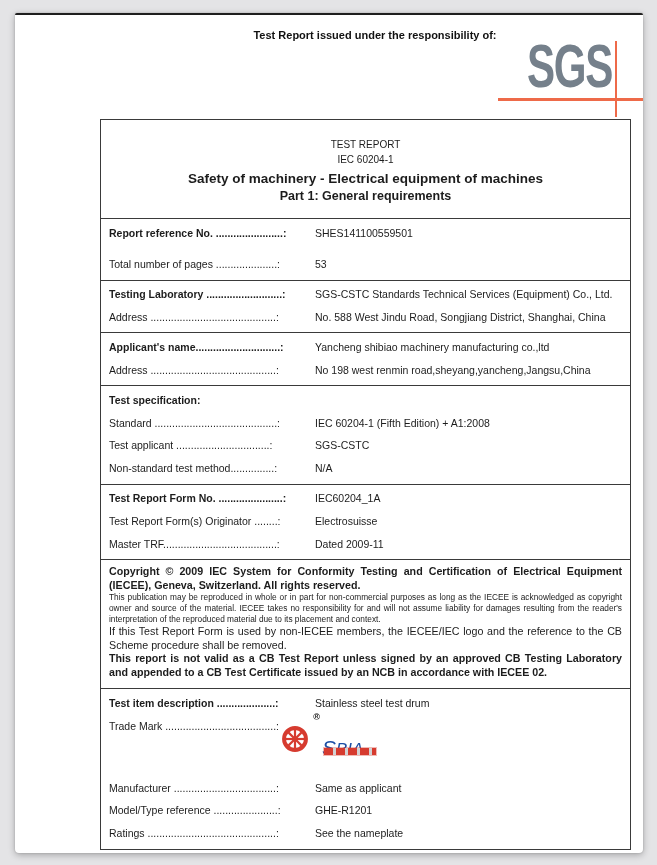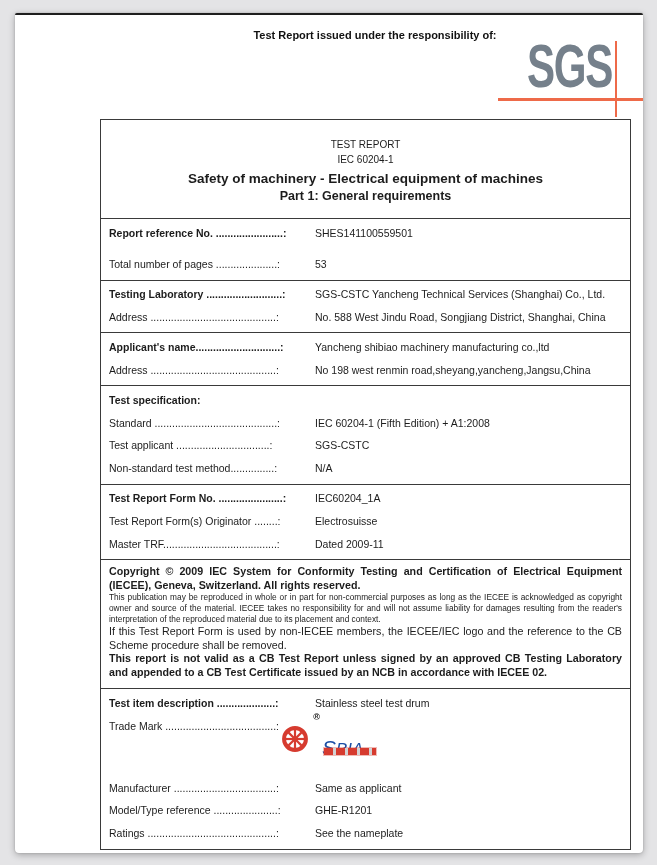--- a/index.html
+++ b/index.html
@@ -107,21 +107,21 @@
           <div class="row">
           </div>
           <div class="row">
             <span class="cell-label">Total number of pages .....................:</span>
             <span class="cell-value">53</span>
           </div>
         </div>
         <div class="group">
           <div class="row">
             <span class="cell-label bold">Testing Laboratory ..........................:</span>
-            <span class="cell-value">SGS-CSTC Yancheng Technical Services (Shanghai) Co., Ltd.</span>
+            <span class="cell-value">SGS-CSTC Standards Technical Services (Equipment) Co., Ltd.</span>
           </div>
           <div class="row">
             <span class="cell-label">Address ...........................................:</span>
             <span class="cell-value">No. 588 West Jindu Road, Songjiang District, Shanghai, China</span>
           </div>
         </div>
         <div class="group">
           <div class="row">
             <span class="cell-label bold">Applicant's name.............................:</span>
             <span class="cell-value">Yancheng shibiao machinery manufacturing co.,ltd</span>

